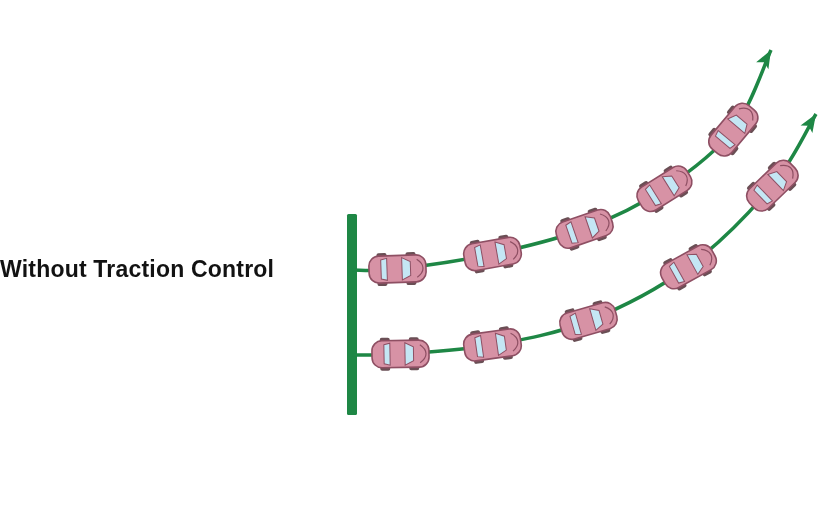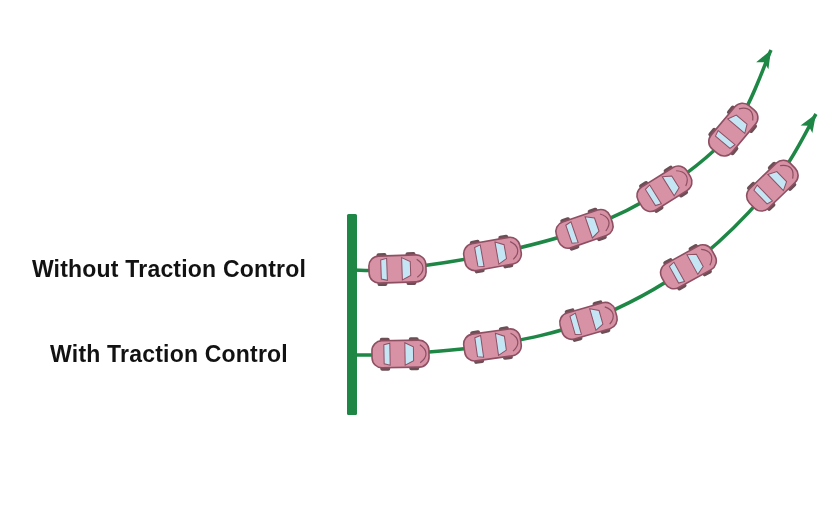--- a/index.html
+++ b/index.html
@@ -12,21 +12,21 @@
     width:834px;
     height:511px;
     background:var(--background,#ffffff);
     overflow:hidden;
   }
   .stage svg{position:absolute;left:0;top:0;}
   .label{
     position:absolute;
     left:0;
     width:338px;
-    text-align:center;
+    text-align:left;
     font-weight:bold;
     font-size:23px;
     line-height:27px;
     color:var(--text,#121212);
     letter-spacing:0.2px;
     white-space:nowrap;
   }
   .label-without{top:256px;}
   .label-with{top:341px;}
   
@@ -69,14 +69,13 @@
         <use href="#car-shape" transform="translate(400,354) rotate(-1)"></use>
         <use href="#car-shape" transform="translate(492,345) rotate(-8)"></use>
         <use href="#car-shape" transform="translate(588,321) rotate(-16)"></use>
         <use href="#car-shape" transform="translate(688,267) rotate(-29)"></use>
         <use href="#car-shape" transform="translate(772,186) rotate(-44)"></use>
       </g>
   </svg>
 
   <div class="label label-without">Without Traction Control</div>
 
-  <div class="label label-with">With Traction Control</div>
 </div>
 
 </body></html>

